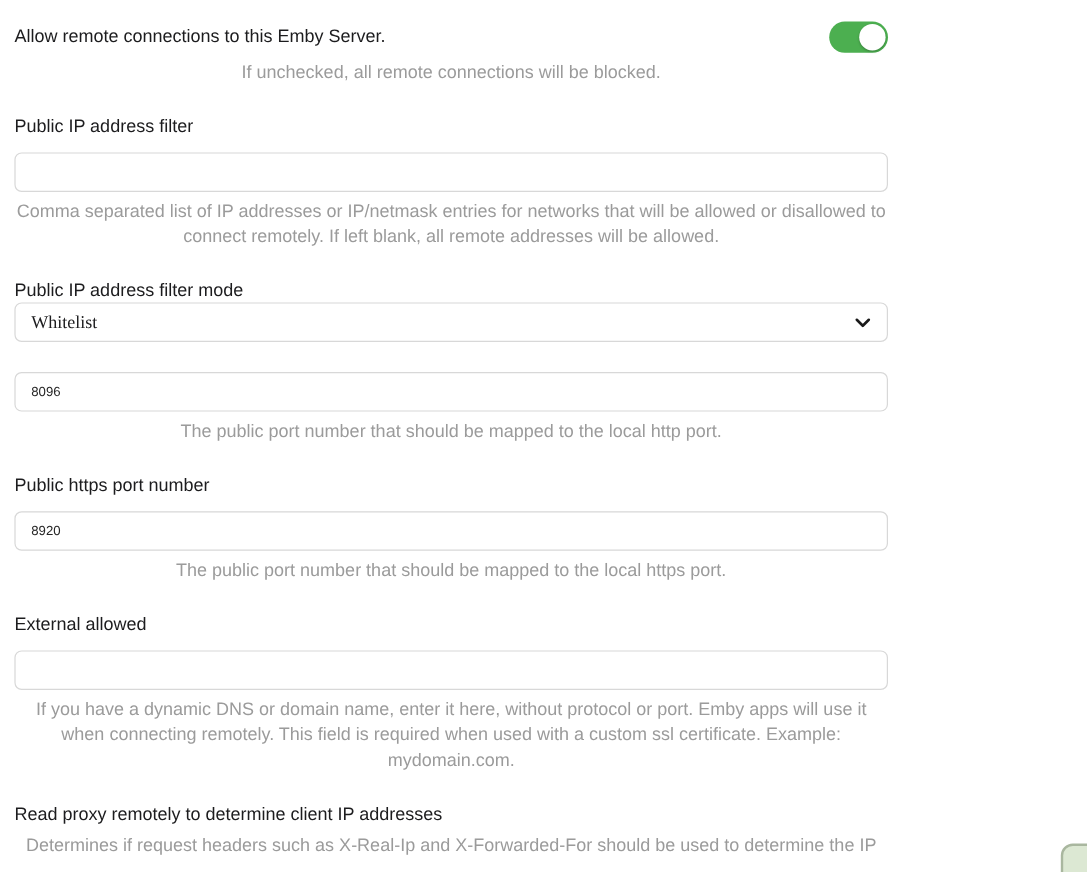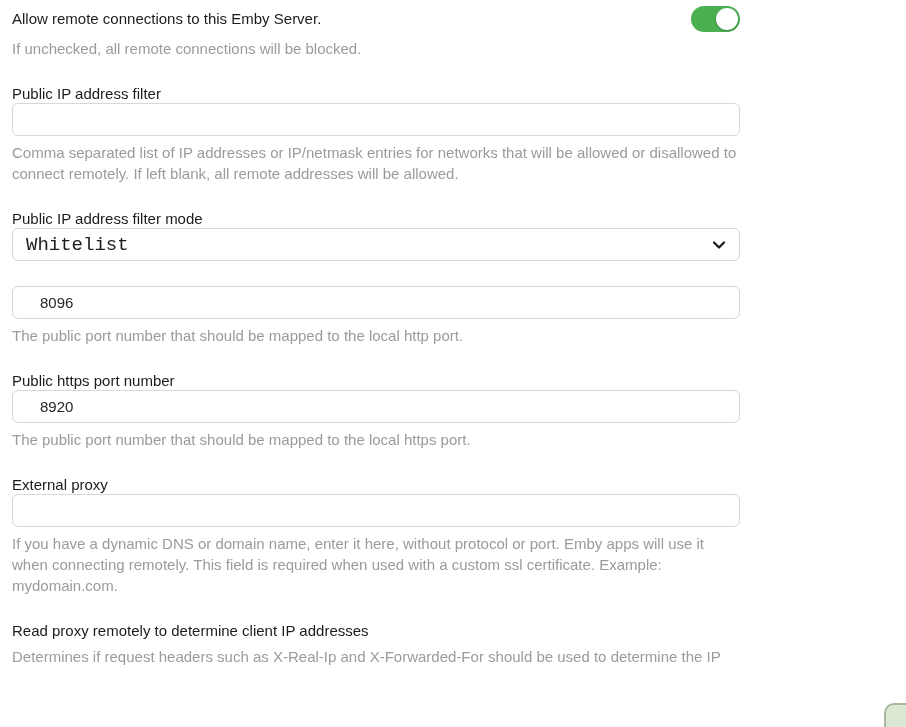--- a/index.html
+++ b/index.html
@@ -15,31 +15,32 @@
     background: #ffffff;
     overflow: hidden;
   }
   .content {
     position: absolute;
     top: 6px;
     left: 12px;
     width: 728px;
   }
   .field { margin-top: 25px; }
-  .field:first-child { margin-top: 0; }
+  .field:first-child { margin-top: 12px; }
   .label {
     font-size: 15px;
     line-height: 19px;
     color: #1c1c1e;
   }
   .help {
     margin-top: 6px;
     font-size: 15px;
     line-height: 21px;
     color: #9b9b9b;
+    text-align: center;
   }
   .toggle-row {
     display: flex;
     align-items: center;
     justify-content: space-between;
     height: 26px;
   }
   .toggle-row .label { line-height: 26px; }
   .toggle {
     position: relative;
@@ -60,43 +61,43 @@
     height: 22px;
     border-radius: 50%;
     background: #ffffff;
     box-shadow: 0 1px 2px rgba(0,0,0,0.25);
     display: block;
   }
   .text-input {
     display: block;
     width: 100%;
     height: 33px;
-    margin-top: 0;
+    margin-top: 12px;
     border: 1px solid #d8d8d8;
     border-radius: 6px;
     background: #ffffff;
     font-family: inherit;
-    font-size: 15px;
+    font-size: 11px;
     color: #262626;
-    padding: 0 27px;
+    padding: 0 13px;
     outline: none;
   }
   .select-wrap {
     position: relative;
     width: 100%;
     height: 33px;
   }
   .select-wrap select {
     width: 100%;
     height: 33px;
     border: 1px solid #d8d8d8;
     border-radius: 6px;
     background: #ffffff;
-    font-family: Liberation Mono, monospace;
-    font-size: 19px;
+    font-family: Liberation Serif, serif;
+    font-size: 15px;
     color: #1c1c1e;
     padding: 0 36px 0 13px;
     -webkit-appearance: none;
     -moz-appearance: none;
     appearance: none;
     outline: none;
     cursor: pointer;
   }
   .select-wrap .chevron {
     position: absolute;
@@ -159,21 +160,21 @@
       <div class="help">The public port number that should be mapped to the local http port.</div>
     </div>
 
     <div class="field">
       <div class="label">Public https port number</div>
       <input class="text-input" type="text" value="8920" style="">
       <div class="help">The public port number that should be mapped to the local https port.</div>
     </div>
 
     <div class="field">
-      <div class="label">External proxy</div>
+      <div class="label">External allowed</div>
       <input class="text-input" type="text" value="" style="">
       <div class="help">If you have a dynamic DNS or domain name, enter it here, without protocol or port. Emby apps will use it when connecting remotely. This field is required when used with a custom ssl certificate. Example: mydomain.com.</div>
     </div>
 
     <div class="field">
       <div class="label">Read proxy remotely to determine client IP addresses</div>
       <div class="help">Determines if request headers such as X-Real-Ip and X-Forwarded-For should be used to determine the IP</div>
     </div>
 
   </div>

